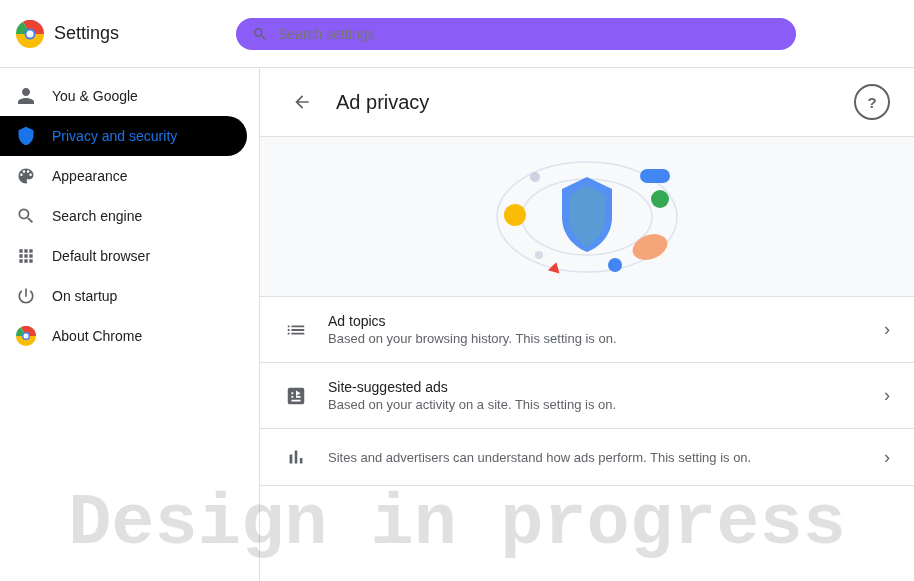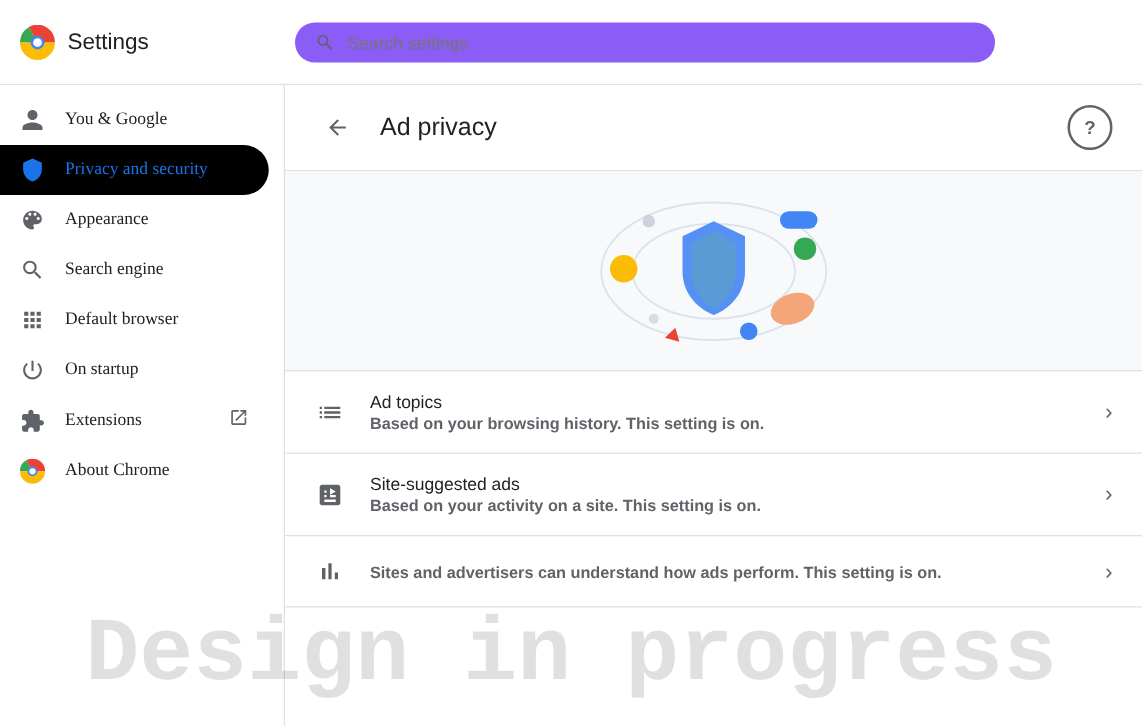--- a/index.html
+++ b/index.html
@@ -51,26 +51,25 @@
 
     
     .body-area {
       display: flex;
       flex: 1;
       overflow: hidden;
     }
 
     
     .sidebar {
-      width: 228px;
+      width: 260px;
       flex-shrink: 0;
       overflow-y: auto;
       padding: 8px 0;
       border-right: 1px solid #e0e0e0;
-      font-family: Liberation Serif, serif;
     }
     .sidebar-item {
       display: flex;
       align-items: center;
       gap: 16px;
       padding: 10px 16px;
       cursor: pointer;
       border-radius: 0 24px 24px 0;
       margin-right: 12px;
       font-size: 14px;
@@ -164,21 +163,20 @@
     .settings-item-text { flex: 1; }
     .settings-item-title {
       font-size: 14px;
       color: #202124;
       font-weight: 500;
       margin-bottom: 2px;
     }
     .settings-item-desc {
       font-size: 13px;
       color: #5f6368;
-      font-weight: bold;
     }
     .chevron-right {
       color: #5f6368;
       font-size: 18px;
     }
 
     
     .watermark {
       position: fixed;
       bottom: 16px;
@@ -274,33 +272,20 @@
 
     <div class="sidebar-item">
       <span class="item-icon">
         <svg width="20" height="20" viewBox="0 0 24 24" fill="currentColor">
             <path d="M13 3h-2v10h2V3zm4.83 2.17l-1.42 1.42C17.99 7.86 19 9.81 19 12c0 3.87-3.13 7-7 7s-7-3.13-7-7c0-2.19 1.01-4.14 2.58-5.42L6.17 5.17C4.23 6.82 3 9.26 3 12c0 4.97 4.03 9 9 9s9-4.03 9-9c0-2.74-1.23-5.18-3.17-6.83z"></path>
           </svg>
       </span>
       <span>On startup</span>
     </div>
 
-    <div class="sidebar-item">
-      <span class="item-icon">
-        <svg width="20" height="20" viewBox="0 0 24 24" fill="currentColor">
-            <path d="M20.5 11H19V7c0-1.1-.9-2-2-2h-4V3.5C13 2.12 11.88 1 10.5 1S8 2.12 8 3.5V5H4c-1.1 0-1.99.9-1.99 2v3.8H3.5c1.49 0 2.7 1.21 2.7 2.7s-1.21 2.7-2.7 2.7H2V20c0 1.1.9 2 2 2h3.8v-1.5c0-1.49 1.21-2.7 2.7-2.7s2.7 1.21 2.7 2.7V22H17c1.1 0 2-.9 2-2v-4h1.5c1.38 0 2.5-1.12 2.5-2.5S21.88 11 20.5 11z"></path>
-          </svg>
-      </span>
-      <span>Extensions</span>
-      <span class="ext-icon">
-        <svg width="16" height="16" viewBox="0 0 24 24" fill="currentColor">
-            <path d="M19 19H5V5h7V3H5a2 2 0 0 0-2 2v14a2 2 0 0 0 2 2h14a2 2 0 0 0 2-2v-7h-2v7zM14 3v2h3.59l-9.83 9.83 1.41 1.41L19 6.41V10h2V3h-7z"></path>
-          </svg>
-      </span>
-    </div>
 
     <div class="sidebar-item">
       <span class="item-icon">
         <svg width="20" height="20" viewBox="0 0 28 28" xmlns="http://www.w3.org/2000/svg">
           <circle cx="14" cy="14" r="14" fill="white" stroke="#e0e0e0" stroke-width="0.5"></circle>
           <path d="M14 14 L28 14 A14 14 0 0 0 7 1.7 Z" fill="#EA4335"></path>
           <path d="M14 14 L7 1.7 A14 14 0 0 0 0 14 Z" fill="#34A853"></path>
           <path d="M14 14 L0 14 A14 14 0 0 0 28 14 Z" fill="#FBBC05"></path>
           <circle cx="14" cy="14" r="5.5" fill="#4285F4"></circle>
           <circle cx="14" cy="14" r="3.5" fill="white"></circle>

